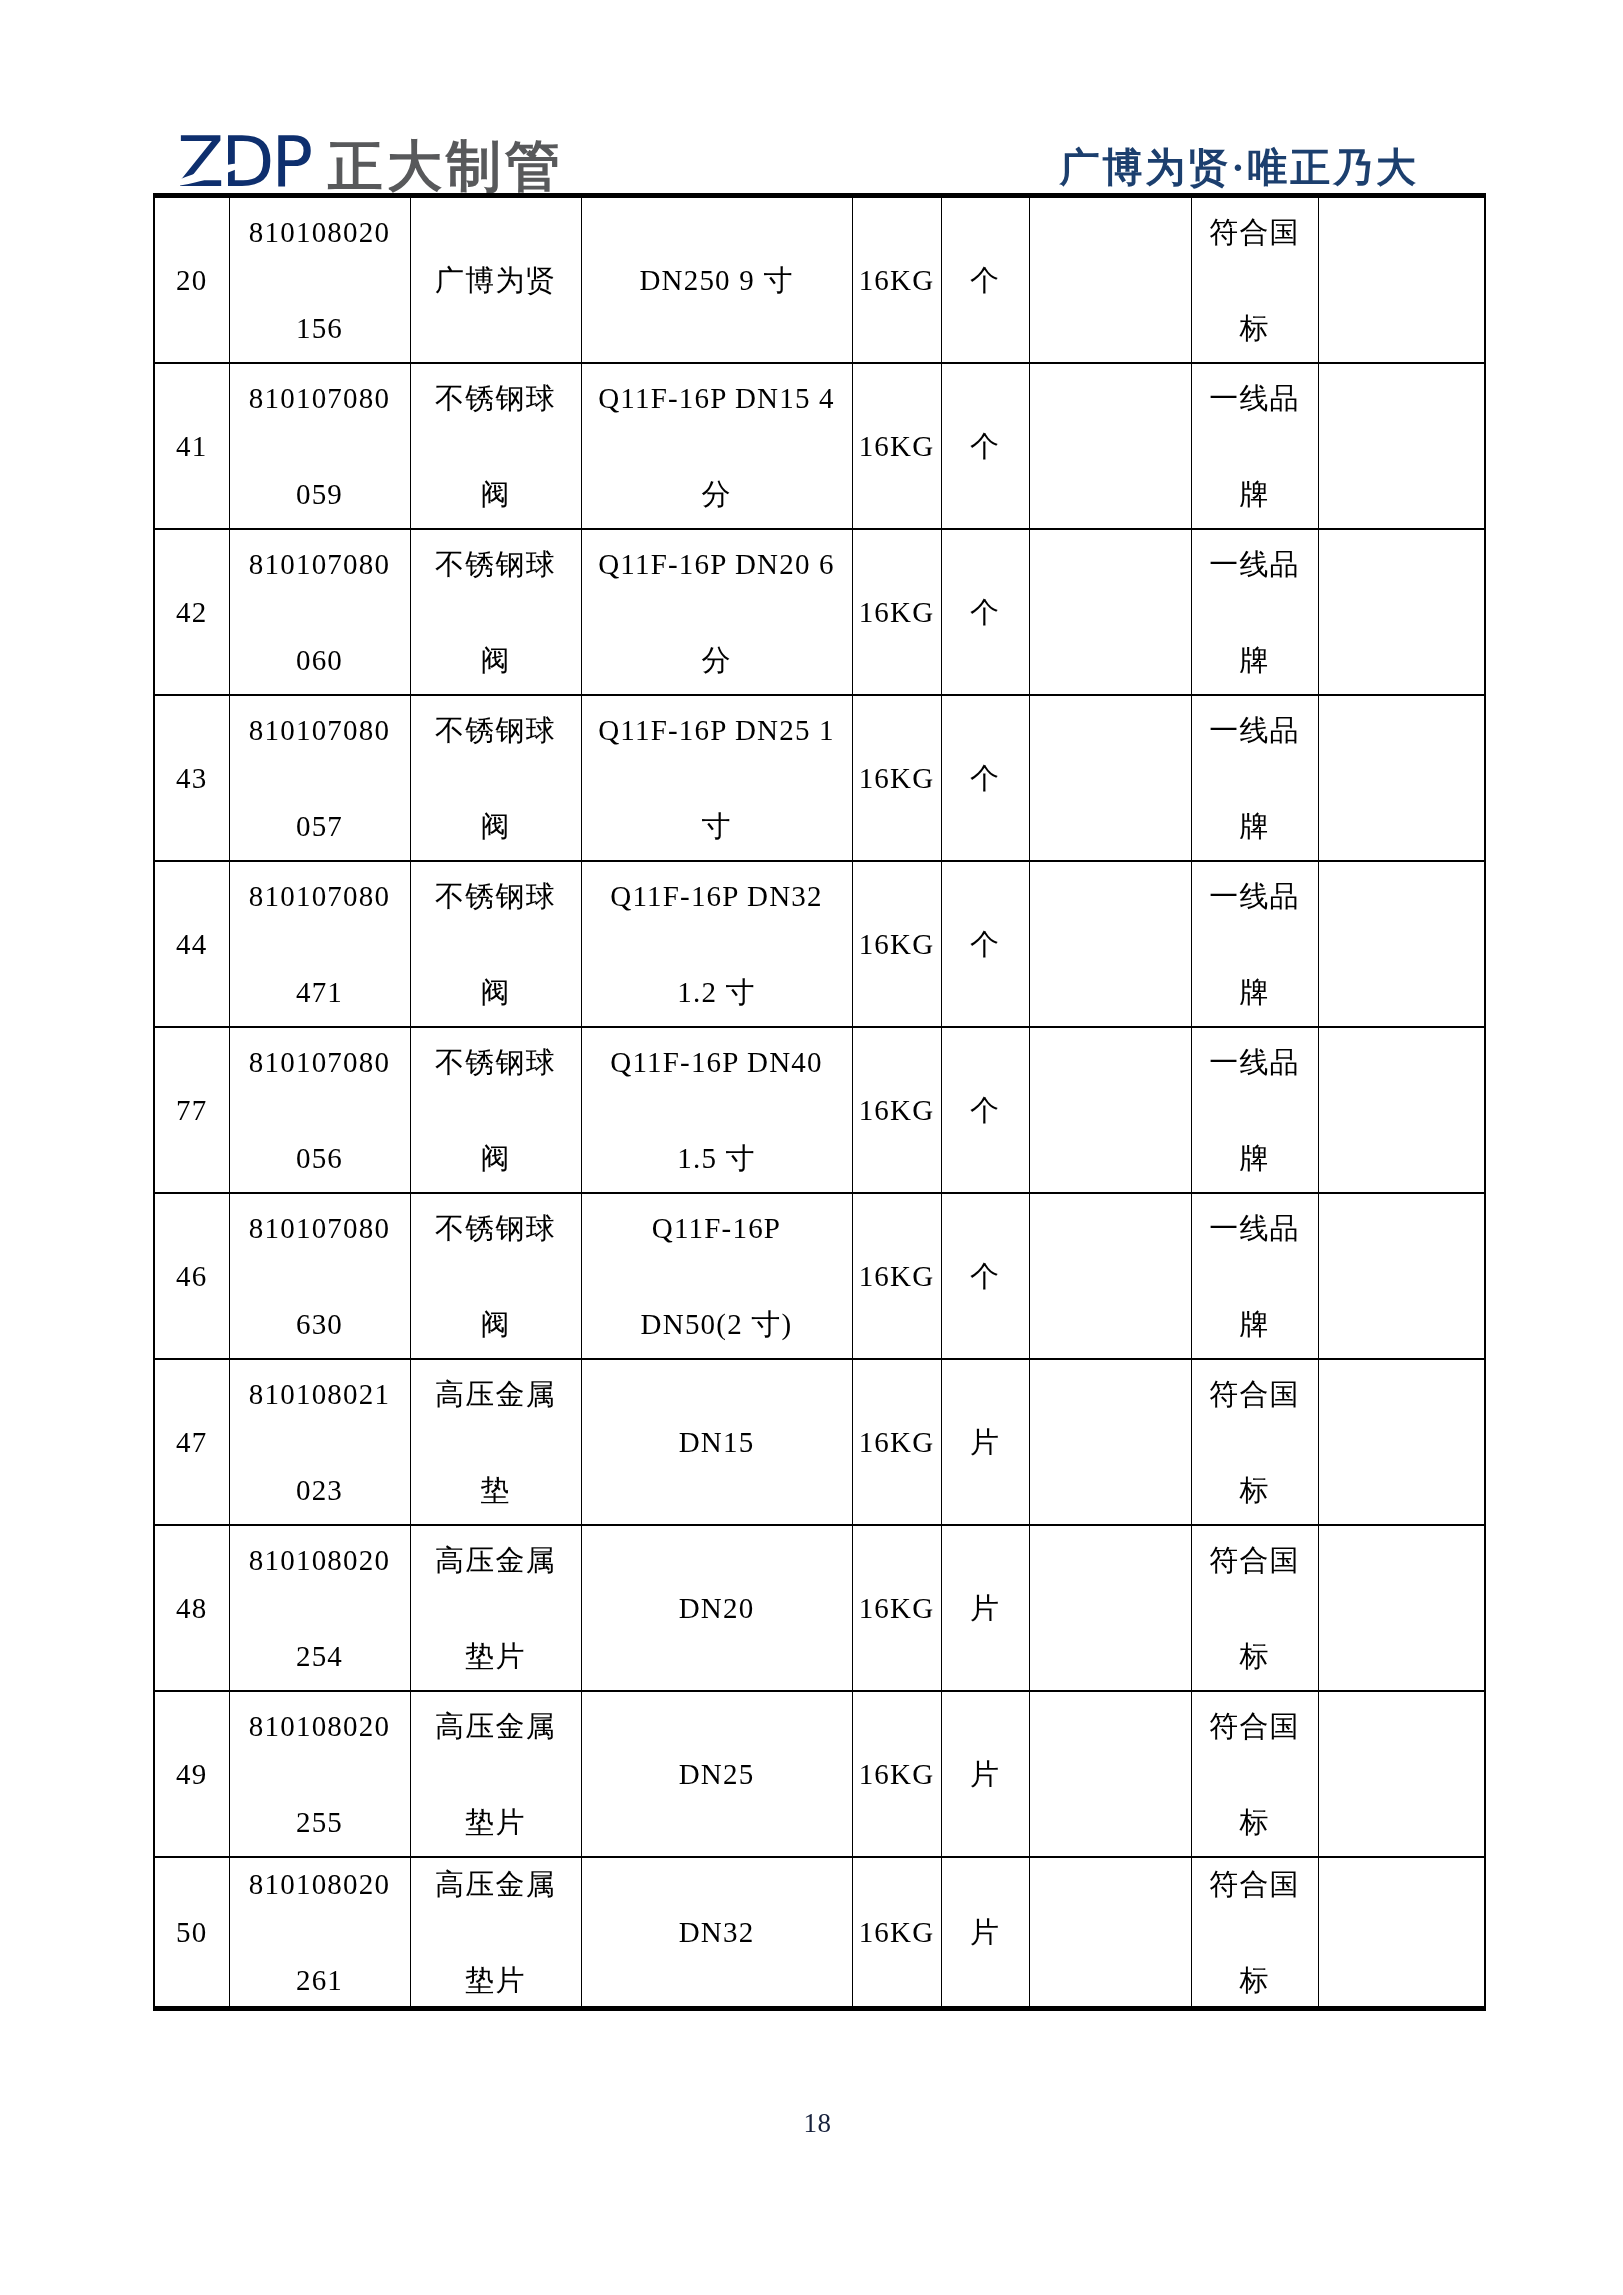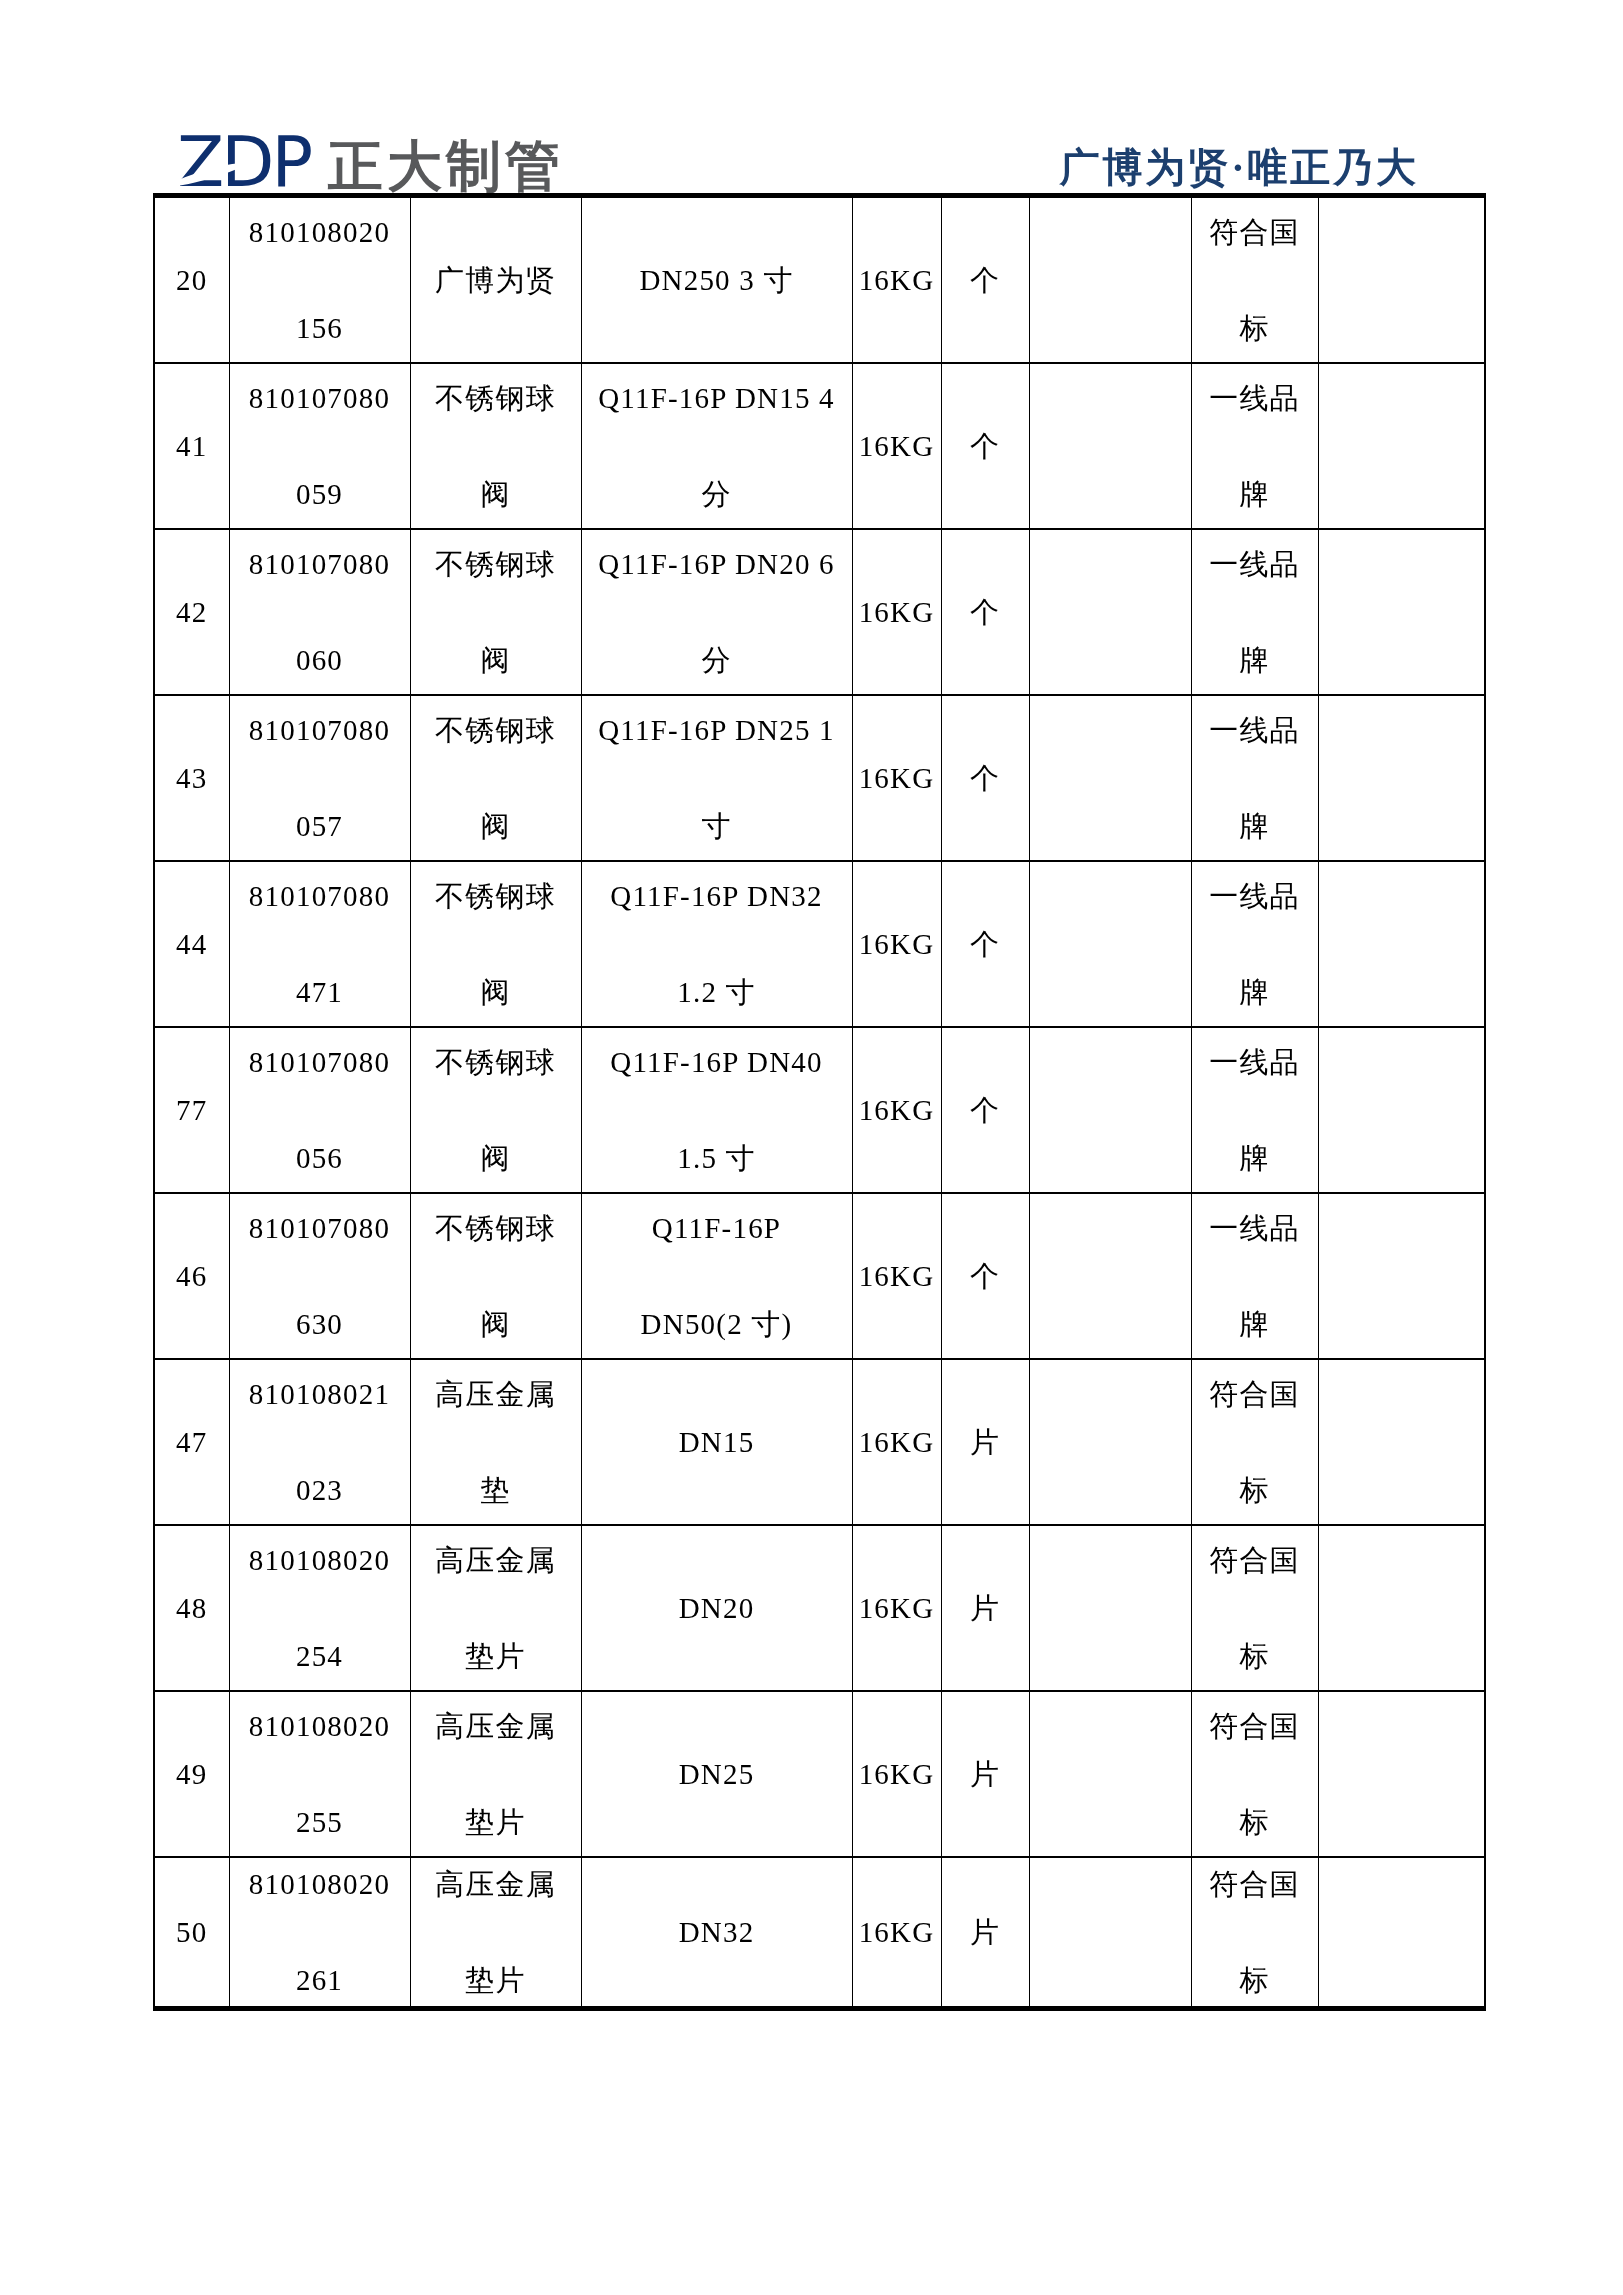--- a/index.html
+++ b/index.html
@@ -132,21 +132,21 @@
 156</span>
             </div>
           </td>
           <td>
             <div class="cell">
               <span class="cell-text">广博为贤</span>
             </div>
           </td>
           <td>
             <div class="cell">
-              <span class="cell-text">DN250  3 寸</span>
+              <span class="cell-text">DN250  9 寸</span>
             </div>
           </td>
           <td>
             <div class="cell">
               <span class="cell-text">16KG</span>
             </div>
           </td>
           <td>
             <div class="cell">
               <span class="cell-text">个</span>
@@ -671,15 +671,18 @@
           </td>
           <td>
             <div class="cell">
               <span class="cell-text"></span>
             </div>
           </td>
         </tr>
       </tbody>
   </table>
 
+  <div class="footer">
+    <span class="pageno">18</span>
+  </div>
 
 </div>
 
 
 </body></html>

